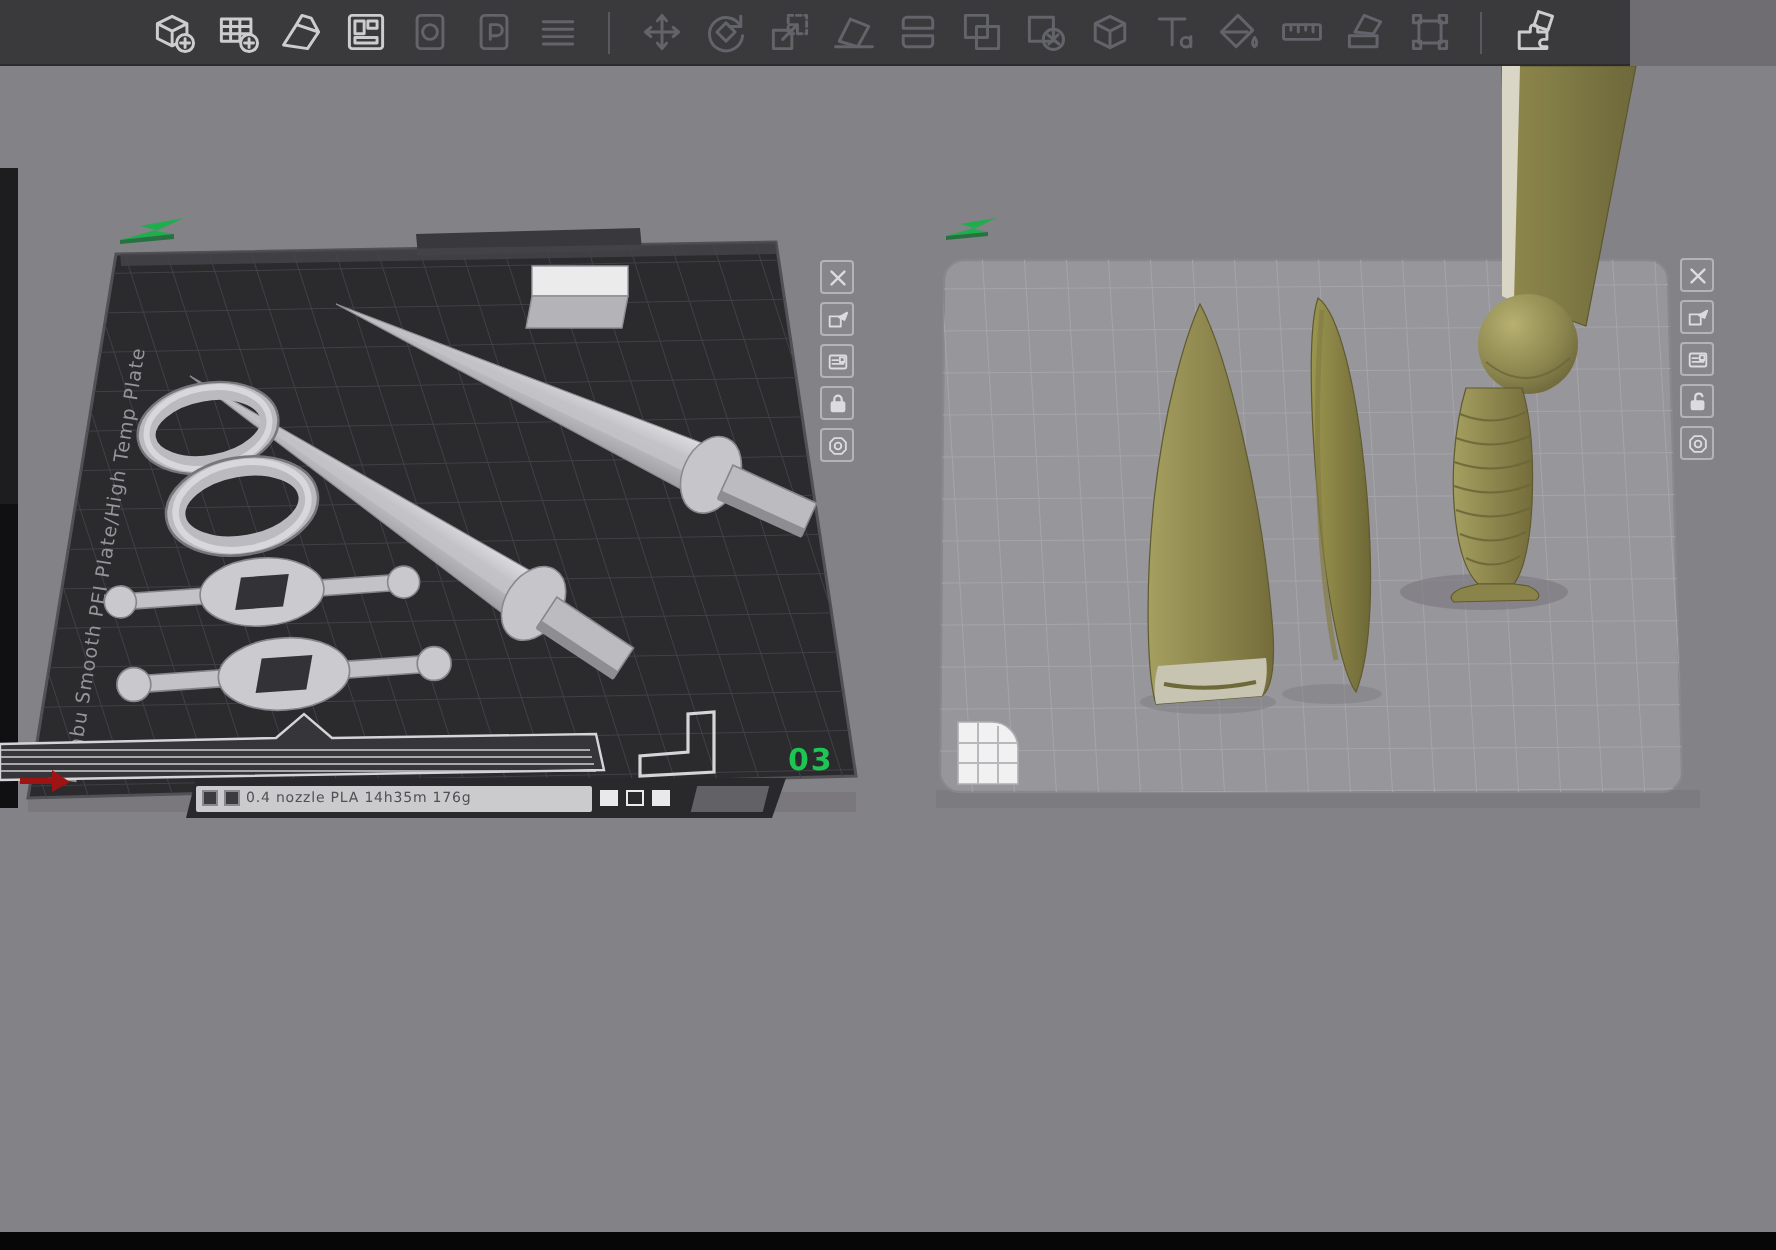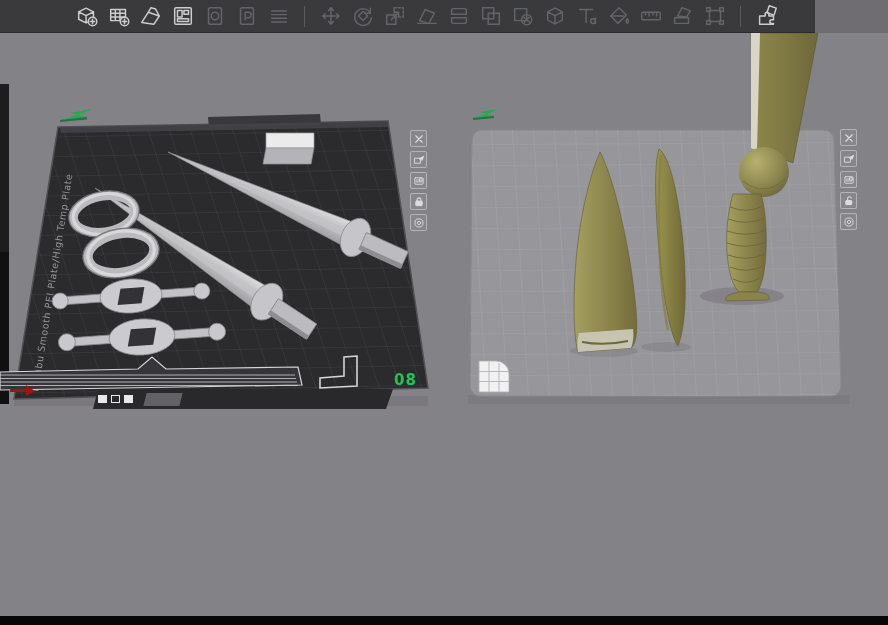--- a/index.html
+++ b/index.html
@@ -388,22 +388,27 @@
       </span>
       <span class="pc-btn">
         <svg viewBox="0 0 26 26">
           <path d="M9,4.5 h8 L21.5,9 v8 L17,21.5 H9 L4.5,17 V9 Z"></path>
           <circle cx="13" cy="13" r="3.6"></circle>
         </svg>
       </span>
     </div>
 
   <div class="name-tag">
+    <div class="tag-bar">
+      <span class="tag-chip"></span>
+      <span class="tag-chip"></span>
+      <span class="tag-text">0.4 nozzle  PLA  14h35m  176g</span>
+    </div>
     <span class="tag-ico ti-fill"></span>
     <span class="tag-ico ti-outline"></span>
     <span class="tag-ico ti-fill"></span>
     <span class="tag-endcap"></span>
   </div>
 
-  <span class="plate-number">08</span>
+  <span class="plate-number">03</span>
 
   <div class="bottom-strip"></div>
 </div>
 
 </body></html>

